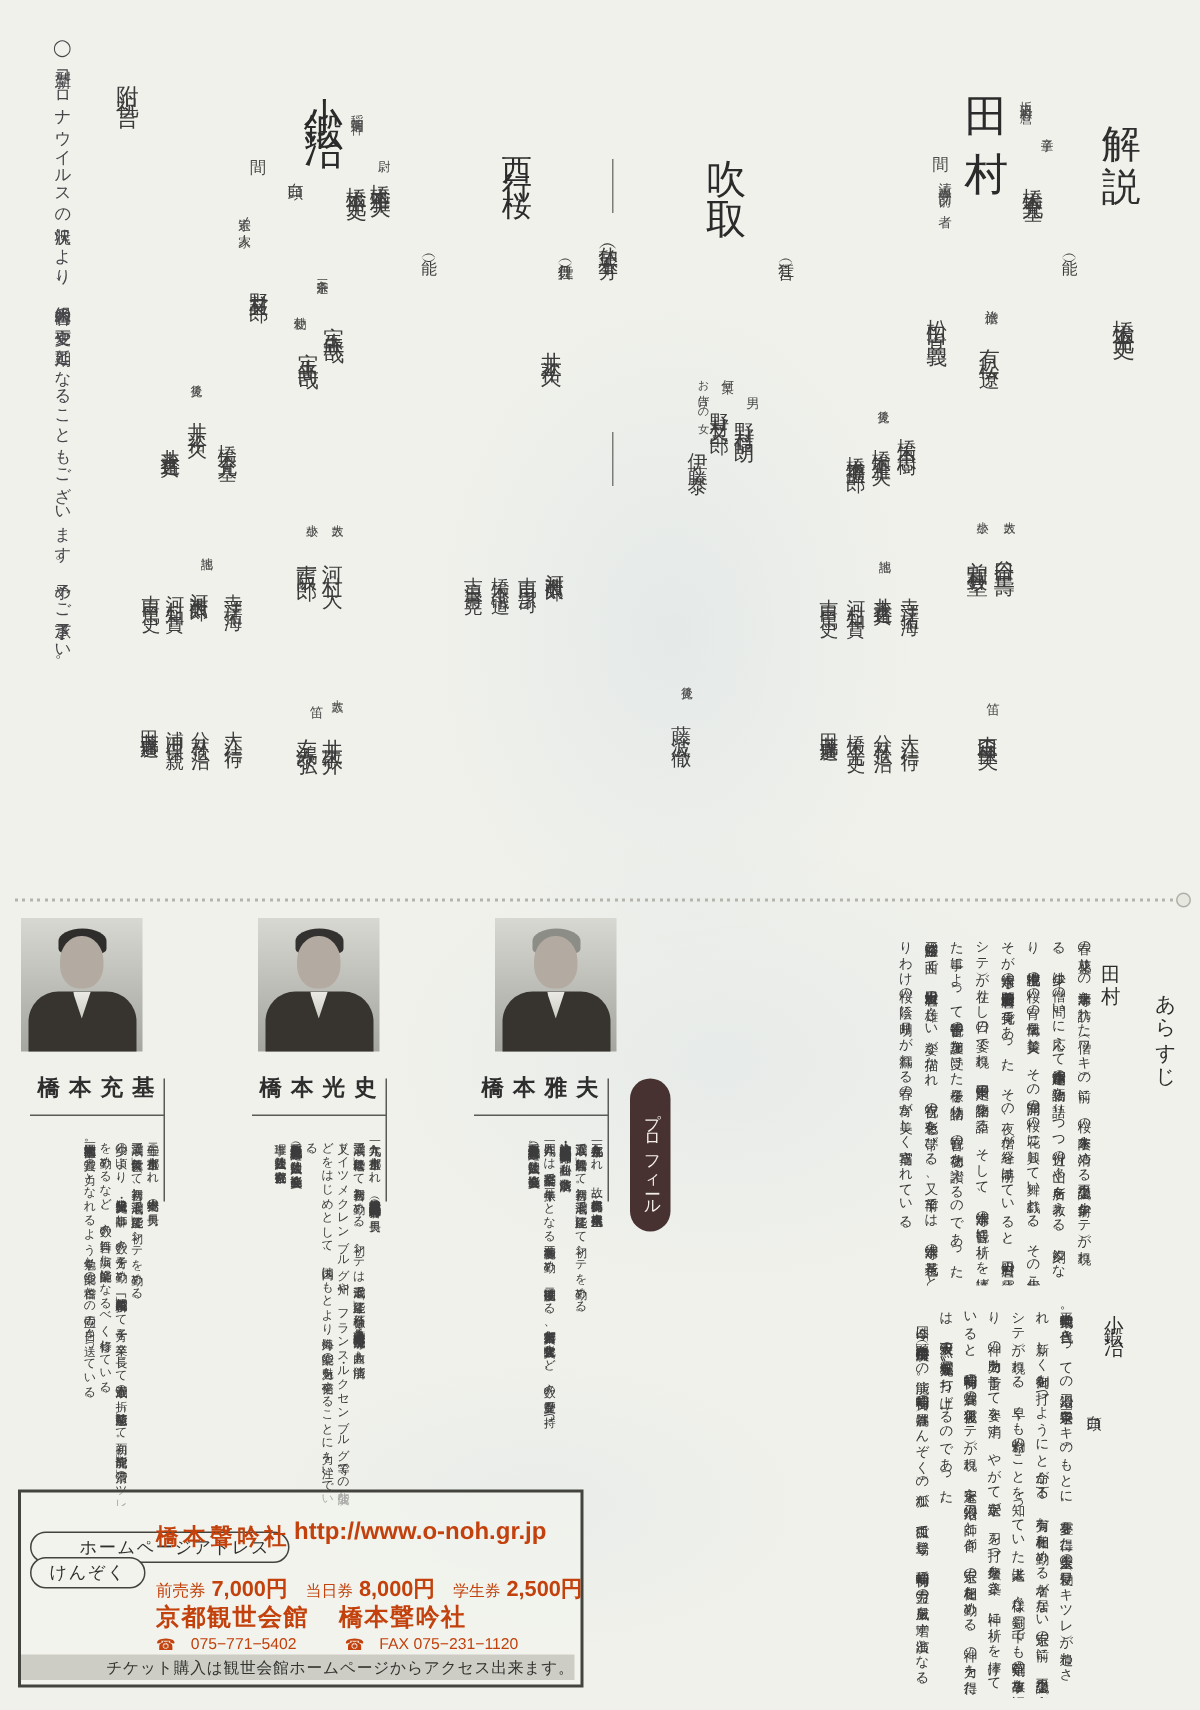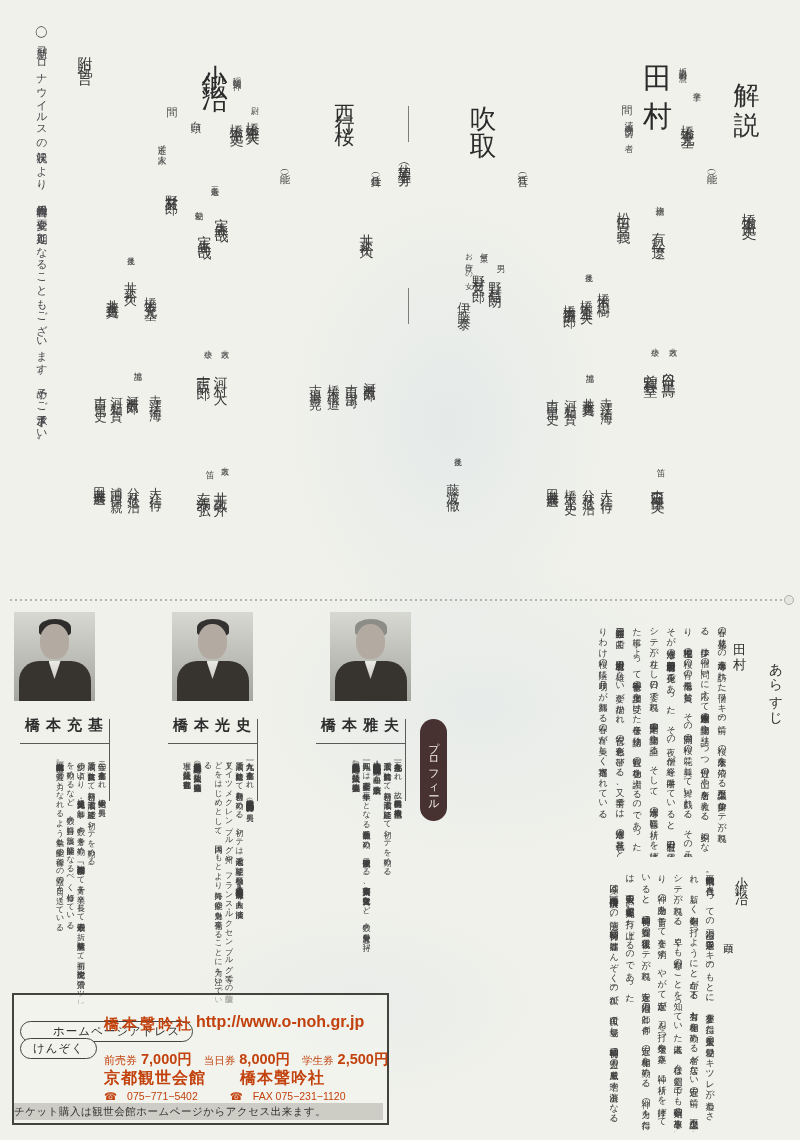--- a/index.html
+++ b/index.html
@@ -30,21 +30,21 @@
      background:linear-gradient(#ebebe5,#ccccc4);clip-path:polygon(0 0,100% 0,50% 100%);}
   .pname{position:absolute;font-size:15px;letter-spacing:6px;color:#2e2e2e;font-weight:bold;white-space:nowrap;}
   .tab{position:absolute;left:420px;top:719px;width:27px;height:102px;background:#473231;border-radius:14px;
        display:flex;align-items:center;justify-content:center;}
   .tab span{writing-mode:vertical-rl;color:#f4efe8;font-size:11px;letter-spacing:1.5px;font-family:"Liberation Sans",sans-serif;}
   .footer-box{position:absolute;left:12px;top:993px;width:373px;height:128px;border:2px solid #44443f;background:rgba(244,245,238,0.6);}
   .pill{position:absolute;border:1.2px solid #44443f;border-radius:11px;background:#f2f3ec;
         font-family:"Liberation Sans",sans-serif;font-size:11.5px;color:#2f2f2f;padding:2px 12px;letter-spacing:1px;}
   .gothic{font-family:"Liberation Sans",sans-serif;color:#c2410c;}
   .graybar{position:absolute;left:14px;top:1103px;width:369px;height:17px;background:#cdcdc6;
-           display:flex;align-items:center;justify-content:flex-start;}
+           display:flex;align-items:center;justify-content:flex-end;}
   .graybar span{font-family:"Liberation Sans",sans-serif;font-size:10.5px;color:#33332f;letter-spacing:0.5px;}
   .bottomstrip{position:absolute;left:0;top:1122px;width:800px;height:18px;
     background:
       radial-gradient(90px 12px at 12% 55%, #4d6а83 0%, transparent 80%),
       linear-gradient(90deg,#273747 0%,#1a2633 25%,#101822 55%,#131c26 100%);}
 </style>
 </head>
 <body>
 
 <div class="page">
@@ -218,21 +218,21 @@
   <div class="gothic" style="position:absolute;left:196px;top:1013px;font-size:16px;font-weight:bold;">http://www.o-noh.gr.jp</div>
   <div class="pill" style="left:20px;top:1038px;">けんぞく</div>
   <div class="gothic" style="position:absolute;left:104px;top:1050px;display:flex;align-items:baseline;gap:4px;">
     <span style="font-size:11px;">前売券</span>
     <span style="font-size:14.5px;font-weight:bold;">7,000円</span>
     <span style="font-size:10.5px;margin-left:8px;">当日券</span>
     <span style="font-size:14.5px;font-weight:bold;">8,000円</span>
     <span style="font-size:10.5px;margin-left:8px;">学生券</span>
     <span style="font-size:14.5px;font-weight:bold;">2,500円</span>
   </div>
-  <div class="gothic" style="position:absolute;left:104px;top:1068px;display:flex;gap:34px;">
+  <div class="gothic" style="position:absolute;left:104px;top:1068px;display:flex;gap:20px;">
     <span style="font-size:16px;font-weight:bold;letter-spacing:1px;">京都観世会館</span>
     <span style="font-size:16px;font-weight:bold;letter-spacing:1px;">橋本聲吟社</span>
   </div>
   <div class="gothic" style="position:absolute;left:104px;top:1090px;display:flex;gap:10px;font-size:10.5px;">
     <span>☎</span>
     <span>075−771−5402</span>
     <span style="margin-left:22px;">☎</span>
     <span>FAX 075−231−1120</span>
   </div>
   <div class="graybar">

